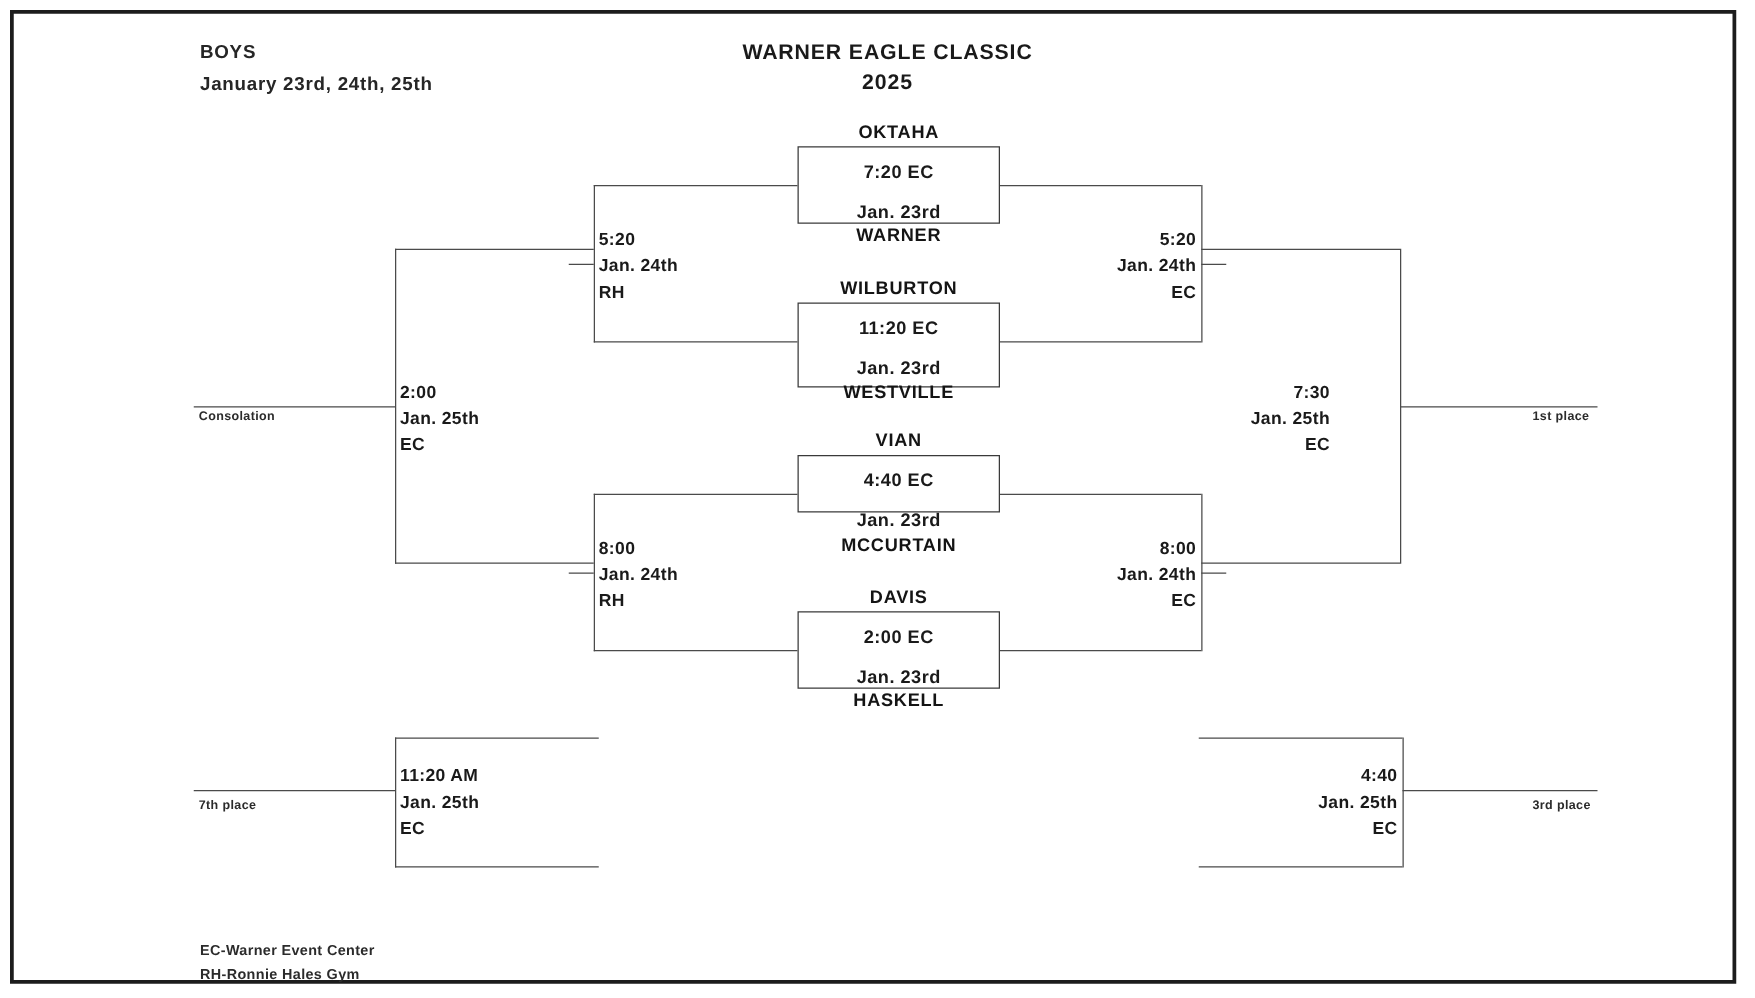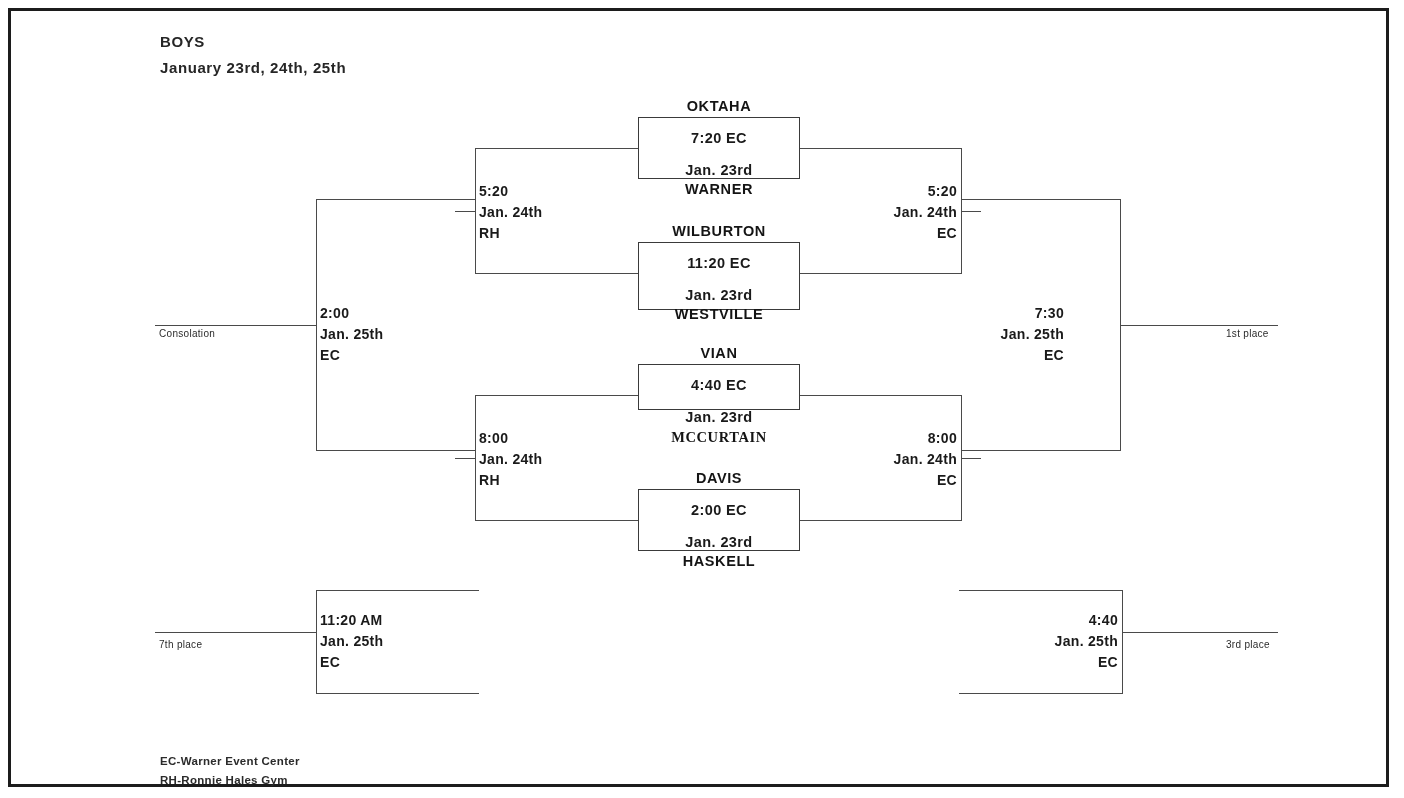--- a/index.html
+++ b/index.html
@@ -86,21 +86,21 @@
     font-size: 14px;
     font-weight: 700;
     letter-spacing: 0.3px;
     line-height: 21px;
     color: #1a1a1a;
   }
   .info.right { text-align: right; }
   .small-label {
     position: absolute;
     font-size: 10px;
-    font-weight: 400;
+    font-weight: 700;
     letter-spacing: 0.3px;
     color: #2b2b2b;
   }
   .legend {
     position: absolute;
     font-size: 11.5px;
     font-weight: 700;
     letter-spacing: 0.3px;
     line-height: 19px;
     color: #2b2b2b;
@@ -109,41 +109,43 @@
 </head>
 <body>
 
 <div id="page">
 
   <div id="frame"></div>
 
   <div class="txt hdr-left" style="left:160px; top:34px;">BOYS</div>
   <div class="txt hdr-left" style="left:160px; top:60px;">January 23rd, 24th, 25th</div>
 
+  <div class="txt title" style="left:540px; top:33px; width:340px;">WARNER EAGLE CLASSIC</div>
+  <div class="txt title" style="left:540px; top:57px; width:340px;">2025</div>
 
   <div class="txt team" style="left:638px; top:99px; width:162px;">OKTAHA</div>
   <div class="gamebox" style="left:638px; top:117px; width:162px; height:62px;">
     <div class="line1">7:20 EC</div>
     <div class="line2">Jan. 23rd</div>
   </div>
   <div class="txt team" style="left:638px; top:182px; width:162px;">WARNER</div>
 
   <div class="txt team" style="left:638px; top:224px; width:162px;text-align:center;">WILBURTON</div>
   <div class="gamebox" style="left:638px; top:242px; width:162px; height:68px;">
     <div class="line1">11:20 EC</div>
     <div class="line2">Jan. 23rd</div>
   </div>
   <div class="txt team" style="left:638px; top:307px; width:162px;">WESTVILLE</div>
 
   <div class="txt team" style="left:638px; top:346px; width:162px;">VIAN</div>
   <div class="gamebox" style="left:638px; top:364px; width:162px; height:46px;">
     <div class="line1">4:40 EC</div>
     <div class="line2">Jan. 23rd</div>
   </div>
-  <div class="txt team" style="left:638px; top:430px; width:162px;font-family:Liberation Serif, serif;">MCCURTAIN</div>
+  <div class="txt team" style="left:638px; top:430px; width:162px;">MCCURTAIN</div>
 
   <div class="txt team" style="left:638px; top:471px; width:162px;">DAVIS</div>
   <div class="gamebox" style="left:638px; top:489px; width:162px; height:62px;">
     <div class="line1">2:00 EC</div>
     <div class="line2">Jan. 23rd</div>
   </div>
   <div class="txt team" style="left:638px; top:554px; width:162px;">HASKELL</div>
 
   <div class="hline" style="left:475px; top:148px; width:163px;"></div>
 

